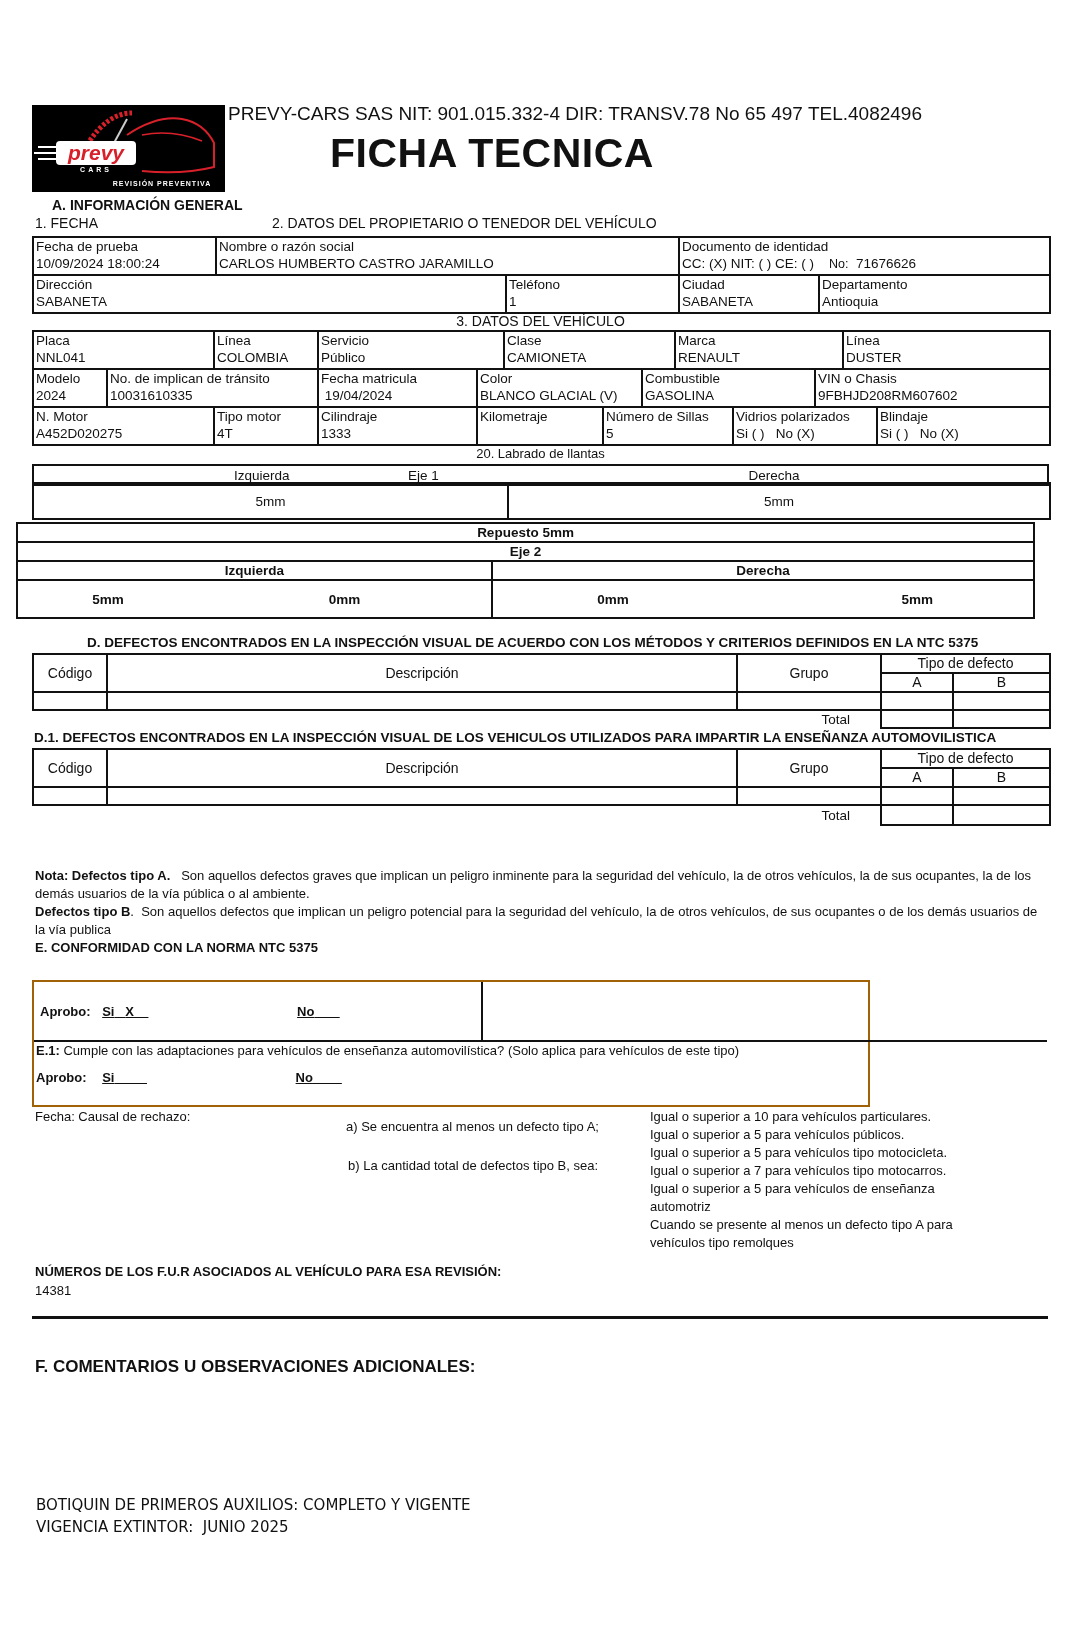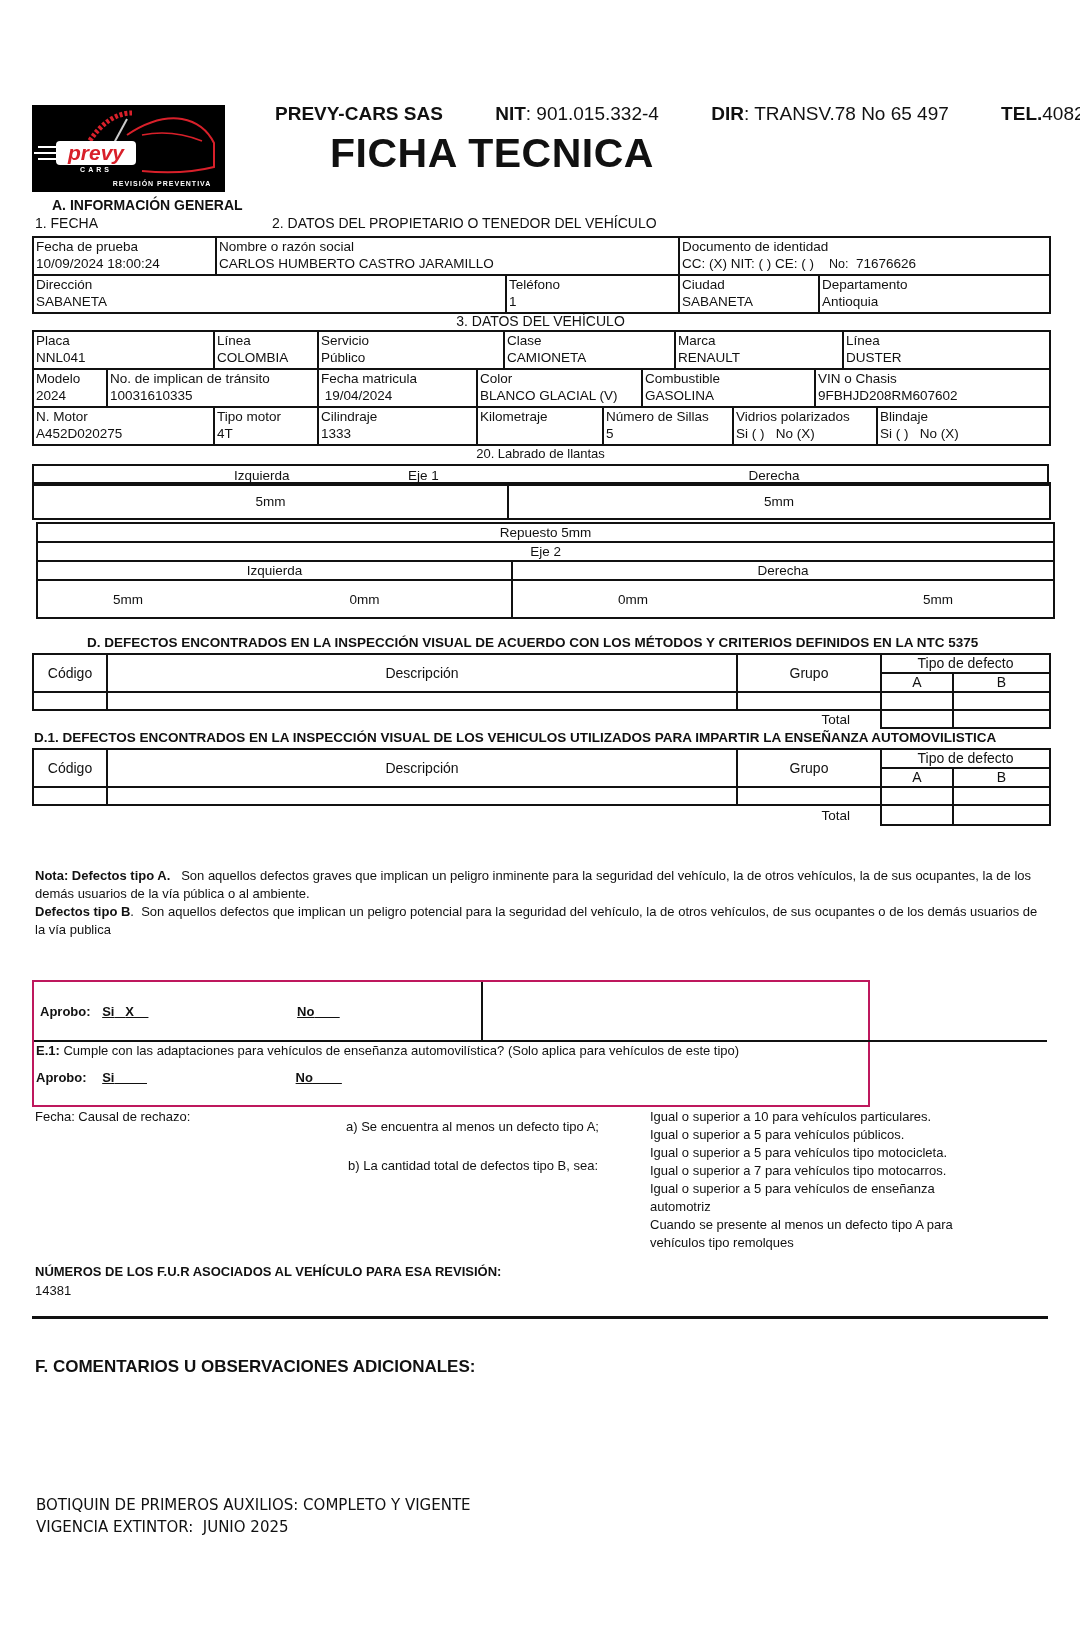--- a/index.html
+++ b/index.html
@@ -1,21 +1,21 @@
 <!DOCTYPE html>
 <html><head>
 <meta charset="utf-8">
 <style>
   * { box-sizing: border-box; margin: 0; padding: 0; }
   body { width: 1080px; height: 1651px; background: #fff; font-family: "Liberation Sans", sans-serif; color: #111; position: relative; overflow: hidden; }
   .abs { position: absolute; }
   .logo { left: 32px; top: 105px; width: 193px; height: 87px; background: #000; overflow: hidden; }
   .logo svg { display:block; }
   .hdr-line { left: 228px; top: 103px; font-size: 19px; white-space: nowrap; }
-  .hdr-line b { font-weight: bold; margin-left: 47px; }
+  .hdr-line b { font-weight: normal; }
   .title { left: 330px; top: 130px; font-size: 41px; font-weight: bold; letter-spacing: 0.5px; }
   .sec { font-size: 14px; font-weight: bold; }
   .lbl { font-size: 14px; }
   table.g { position: absolute; border-collapse: collapse; table-layout: fixed; }
   table.g td { border: 2px solid #111; font-size: 13.5px; line-height: 17px; padding: 0 2px; vertical-align: top; overflow: hidden; white-space: nowrap; }
   .cell-l { display: block; }
   .cell-v { display: block; }
   table.tire td { vertical-align: middle; text-align: center; font-size: 13.5px; padding: 0; }
   table.def td { vertical-align: middle; text-align: center; font-size: 14px; padding: 0; }
   .note { font-size: 13px; line-height: 18px; }
@@ -248,21 +248,21 @@
       <col style="width:542px">
     </colgroup>
   <tbody>
       <tr style="height:36px">
     <td>5mm</td>
     <td>5mm</td>
   </tr>
 </tbody>
   </table>
 
-<table class="g tire" style="left:36px;top:522px;width:1017px;">
+<table class="g tire" style="left:16px;top:522px;width:1017px;font-weight:bold;">
   <colgroup>
       <col style="width:90px">
       <col style="width:385px">
       <col style="width:265px">
       <col style="width:277px">
     </colgroup>
   <tbody>
       <tr style="height:19px">
         <td colspan="4">Repuesto 5mm</td>
       </tr>
@@ -356,23 +356,24 @@
     <td colspan="3" style="border:none;border-top:2px solid #111;text-align:right;padding-right:30px;font-size:13.5px">Total</td>
     <td></td>
         <td></td>
   </tr>
 </tbody>
   </table>
 
 <div class="abs note" style="left:35px;top:867px;width:1010px;">
   <div><b>Nota: Defectos tipo A.</b><span style="white-space:pre-wrap">   Son aquellos defectos graves que implican un peligro inminente para la seguridad del vehículo, la de otros vehículos, la de sus ocupantes, la de los demás usuarios de la vía pública o al ambiente.</span></div>
   <div><b>Defectos tipo B</b><span style="white-space:pre-wrap">.  Son aquellos defectos que implican un peligro potencial para la seguridad del vehículo, la de otros vehículos, de sus ocupantes o de los demás usuarios de la vía publica</span></div>
-</div>
-
-<div class="abs" style="left:32px;top:980px;width:838px;height:127px;border:2px solid #be185d;">
+  <div class="sec" style="font-size:13px">E. CONFORMIDAD CON LA NORMA NTC 5375</div>
+</div>
+
+<div class="abs" style="left:32px;top:980px;width:838px;height:127px;border:2px solid #a16207;">
   <div class="abs" style="left:447px;top:0;width:2px;height:58px;background:#111;"></div>
   <div class="abs" style="left:0;top:58px;width:1013px;height:2px;background:#111;"></div>
   <div class="abs note" style="left:6px;top:21px;font-weight:bold;">
     <span>Aprobo:</span>
     <span class="ul" style="margin-left:8px;"><span>Si</span>&nbsp;&nbsp;&nbsp;<span>X</span>&nbsp;&nbsp;&nbsp;&nbsp;</span>
     <span class="ul" style="margin-left:145px;"><span>No</span>&nbsp;&nbsp;&nbsp;&nbsp;&nbsp;&nbsp;&nbsp;</span>
   </div>
   <div class="abs note" style="left:2px;top:60px;white-space:nowrap;"><b>E.1:</b><span> Cumple con las adaptaciones para vehículos de enseñanza automovilística? (Solo aplica para vehículos de este tipo)</span></div>
   <div class="abs note" style="left:2px;top:87px;font-weight:bold;">
     <span>Aprobo:</span>

